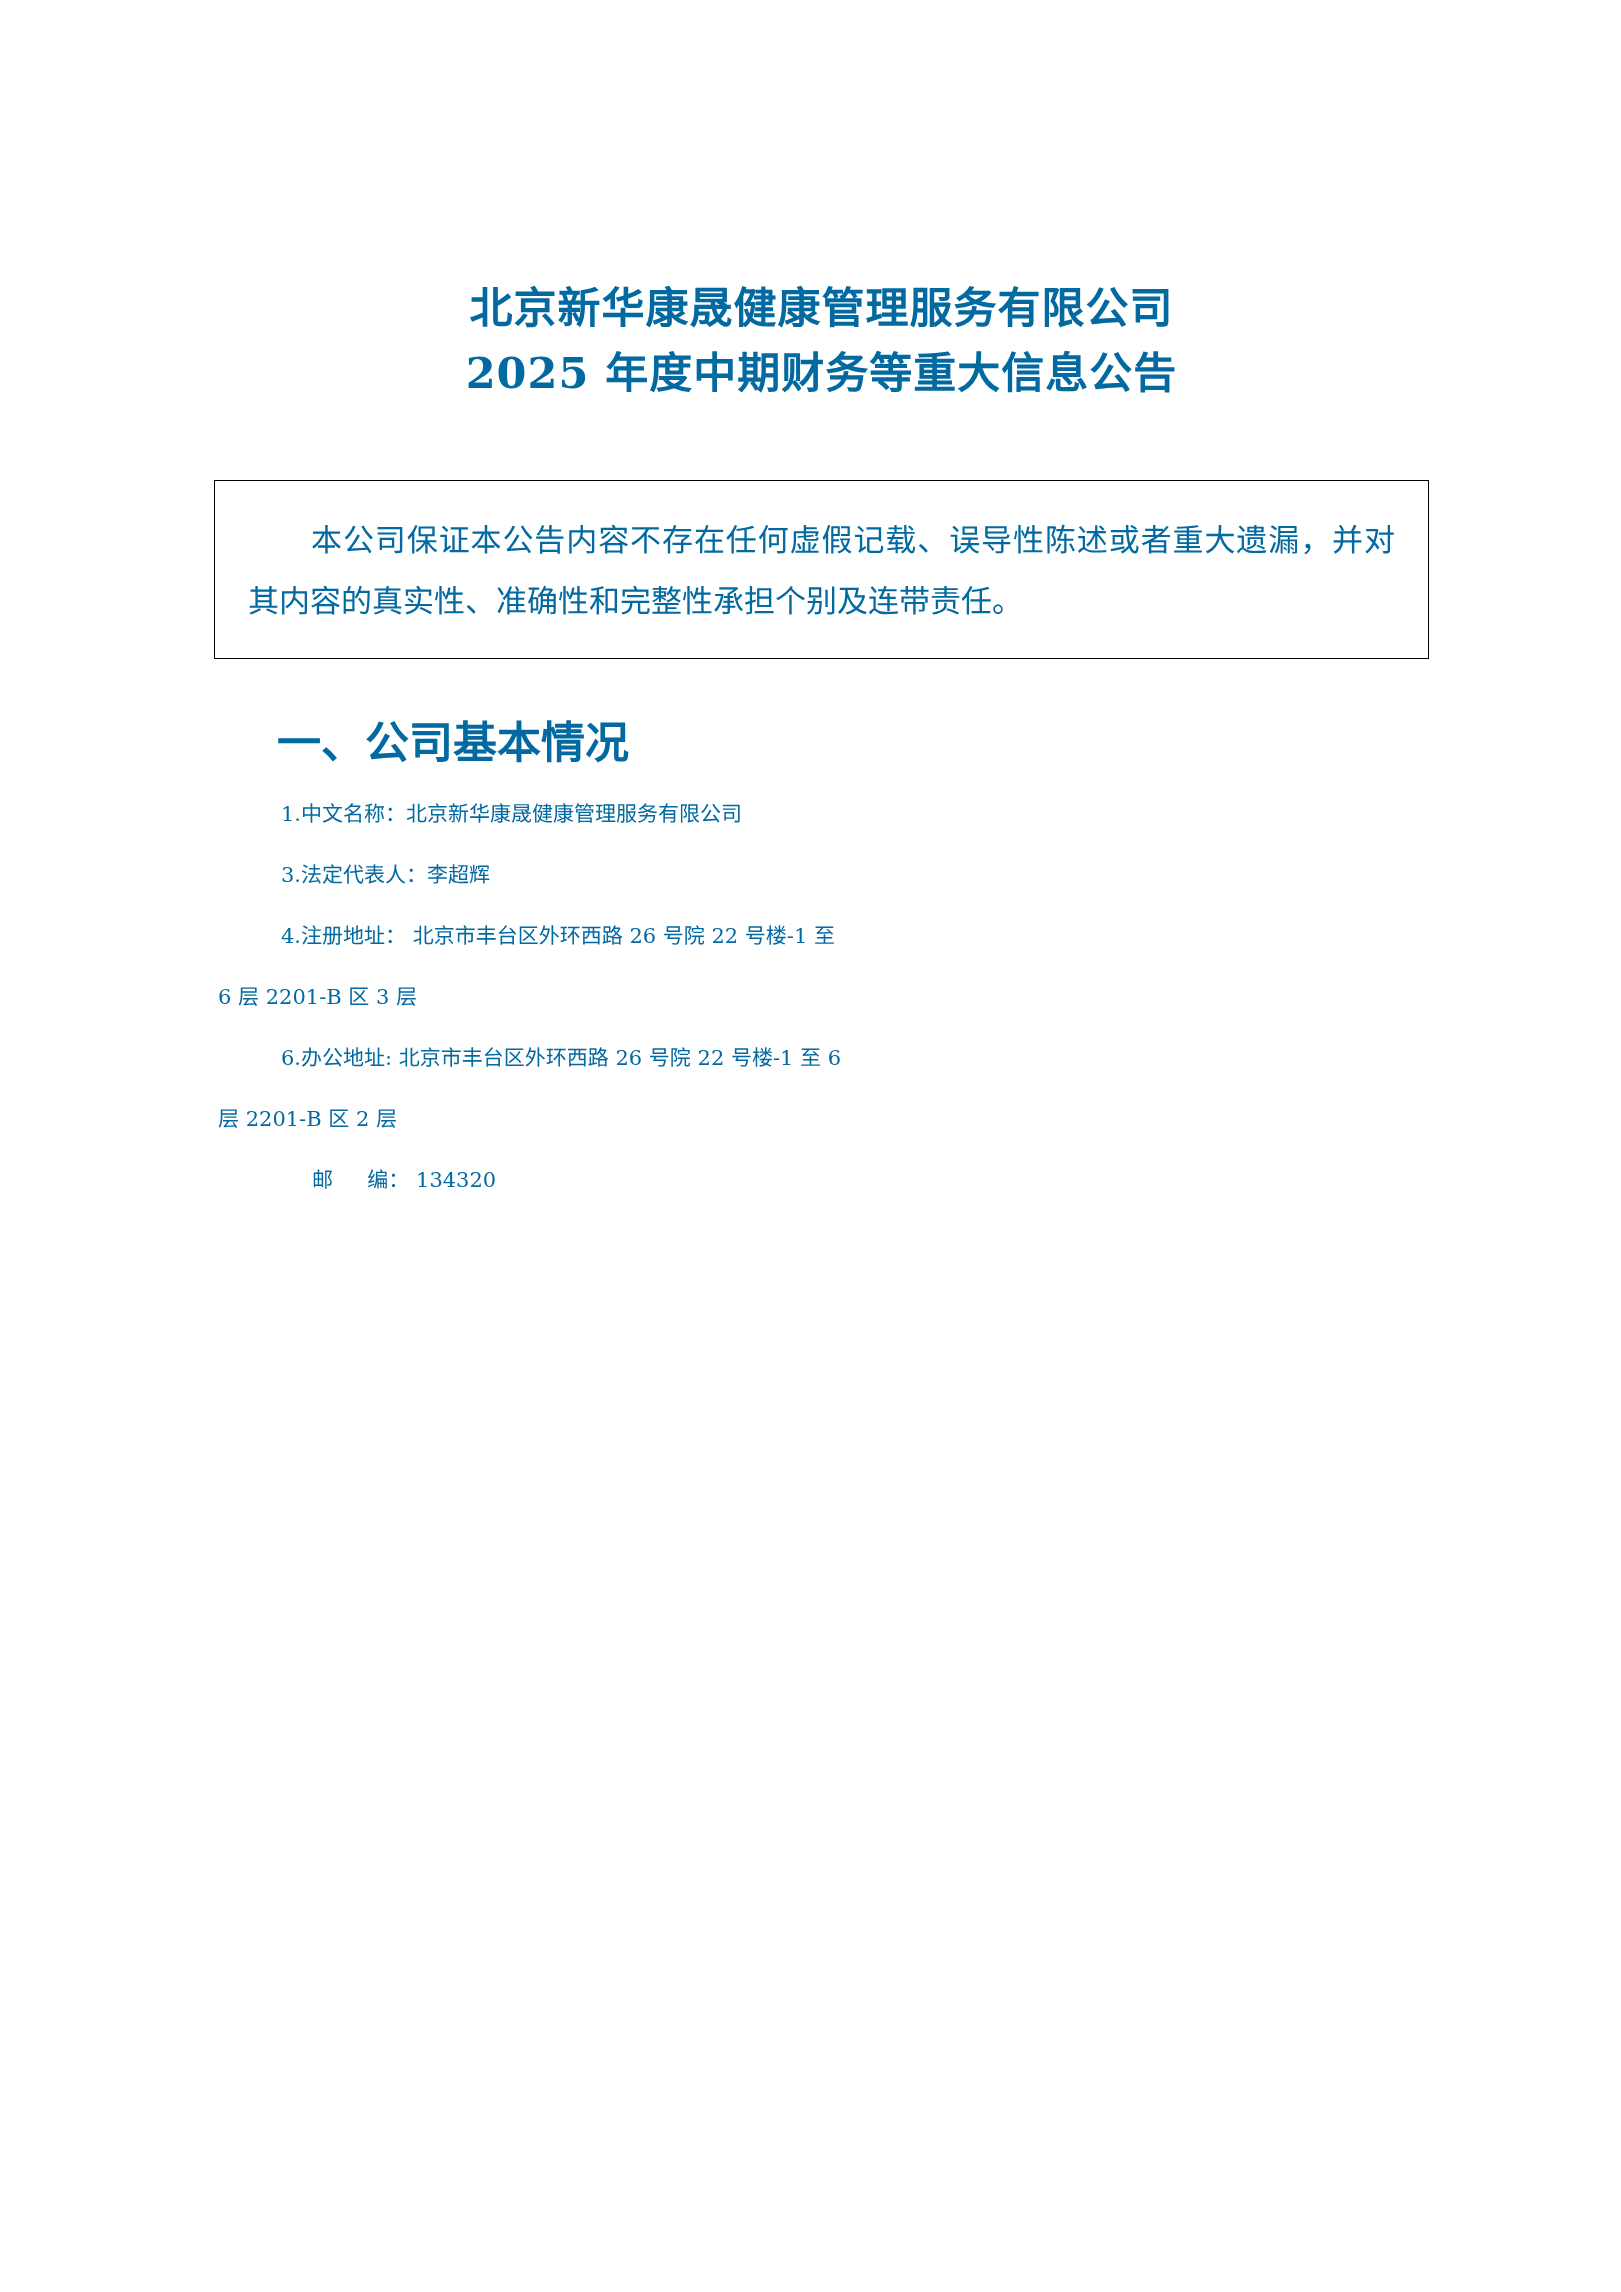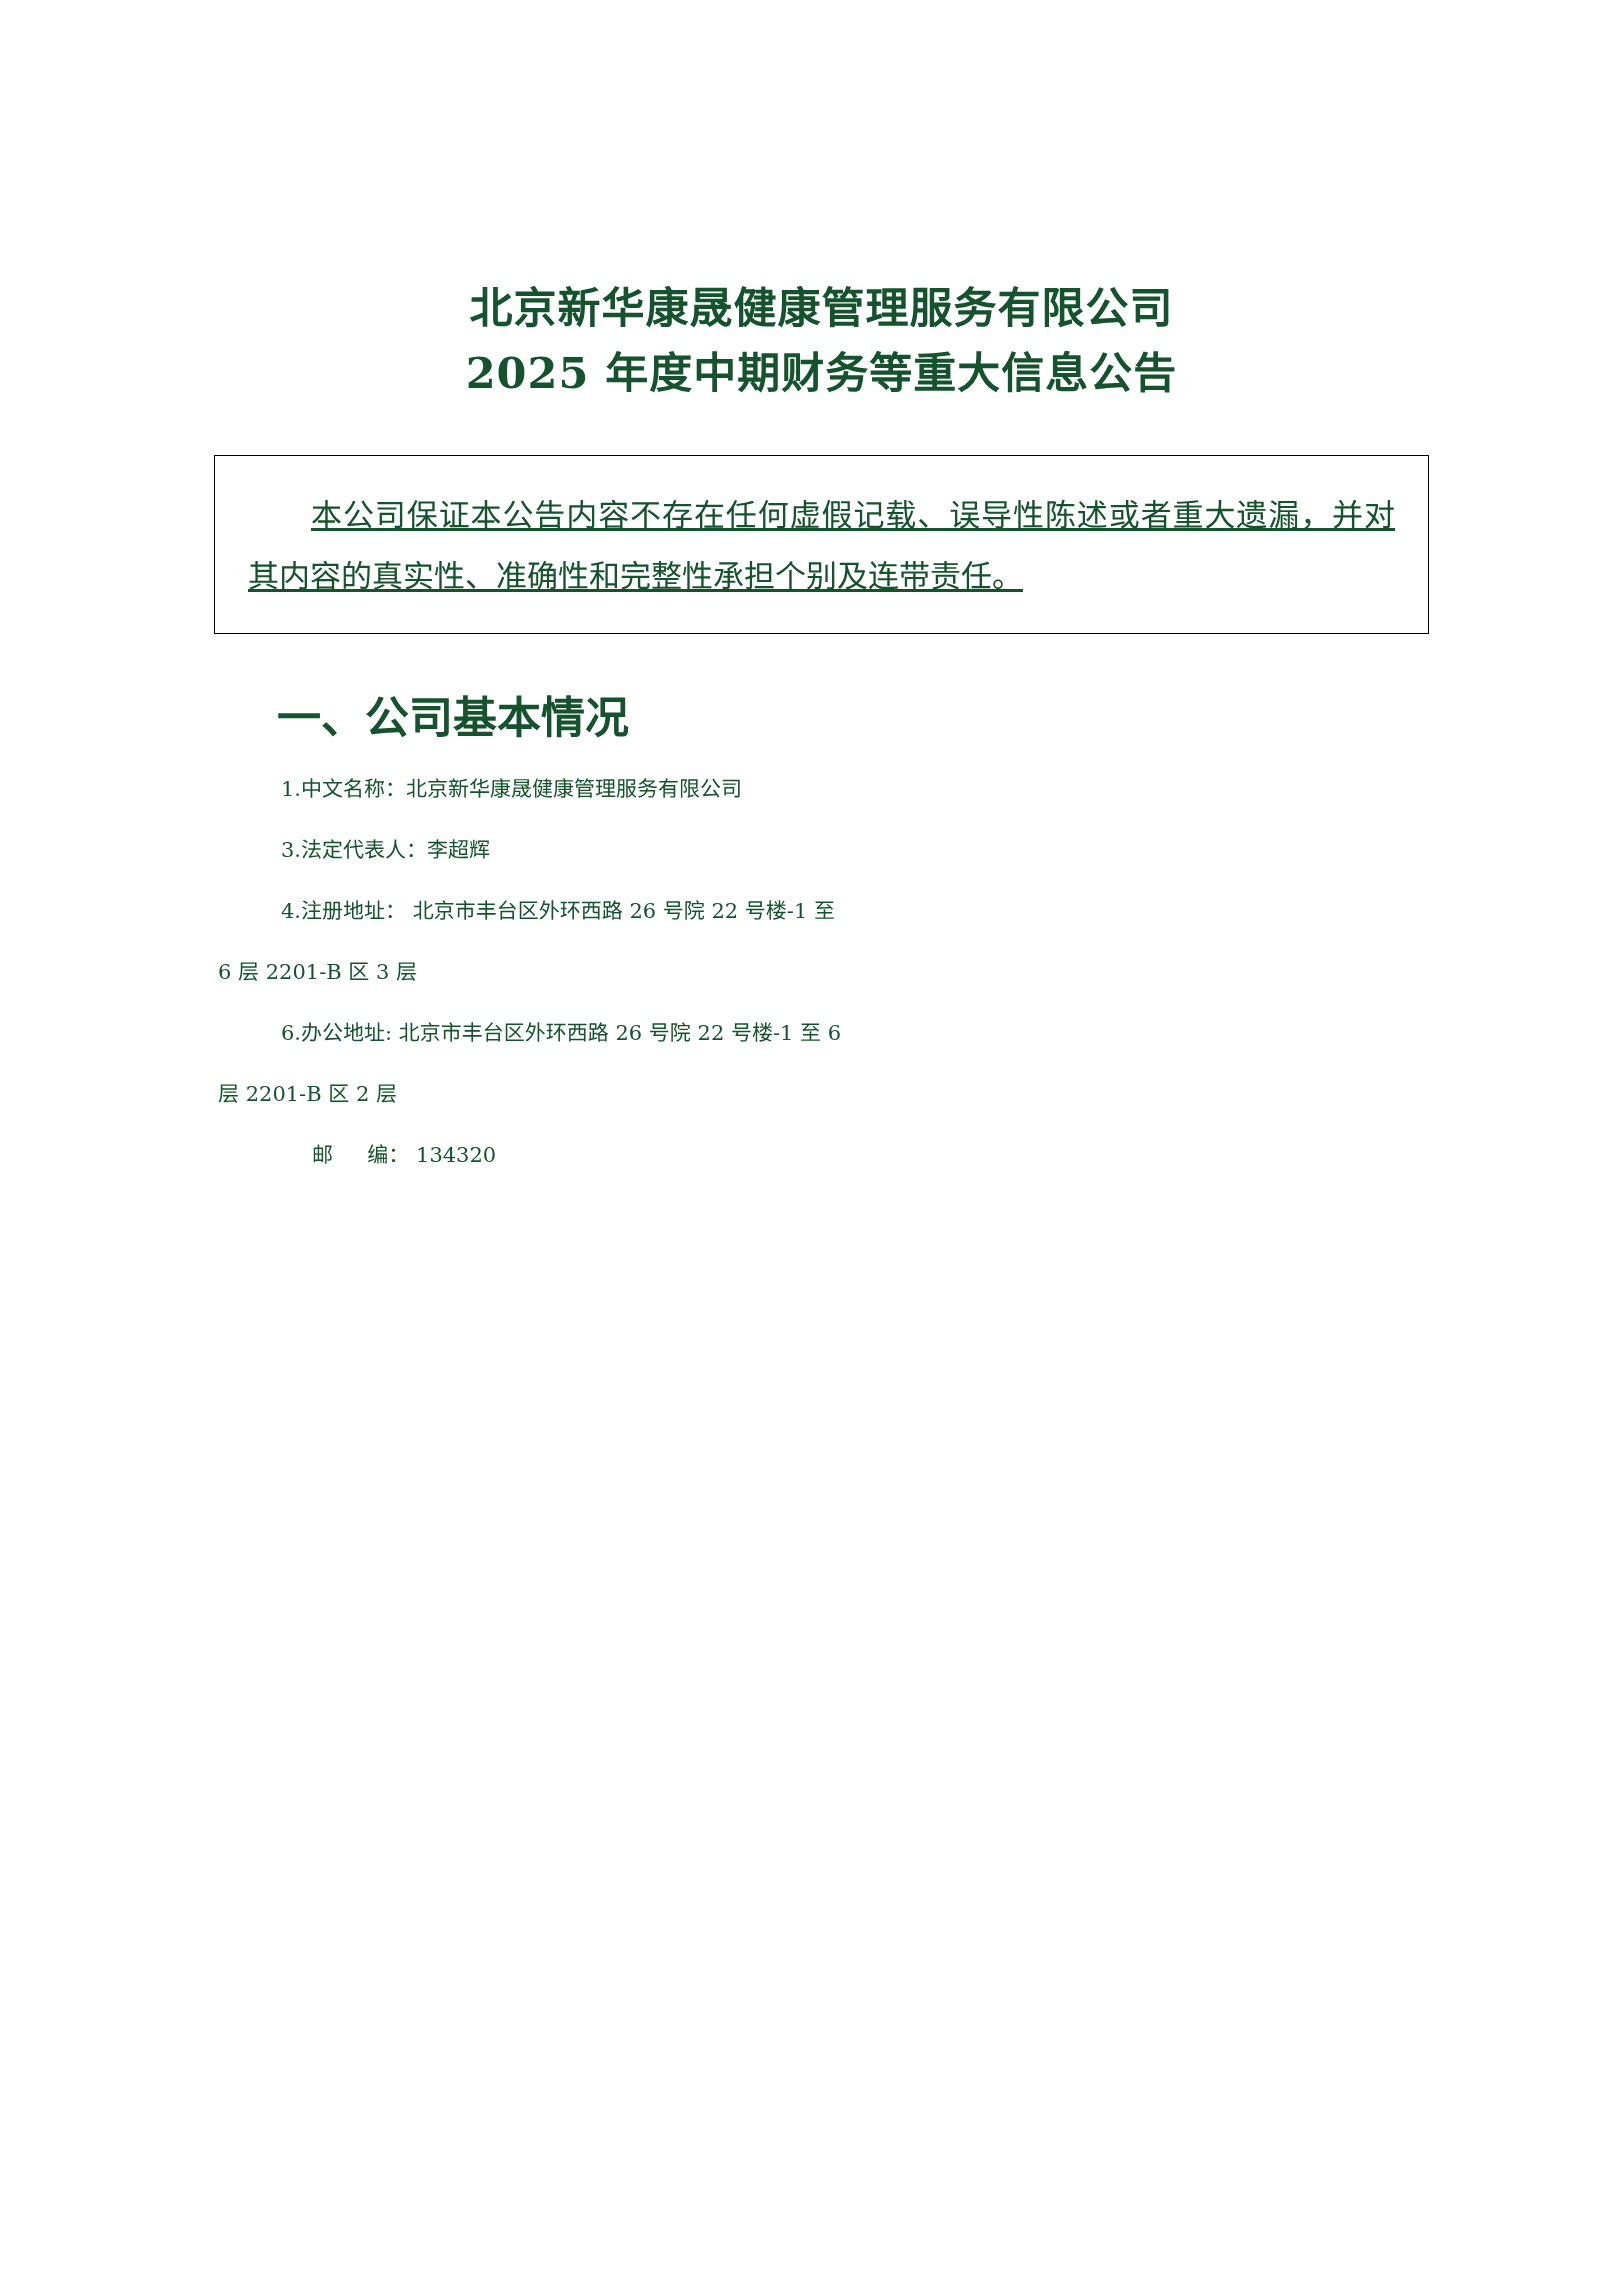--- a/index.html
+++ b/index.html
@@ -8,21 +8,21 @@
     padding: 0;
     background: #ffffff;
   }
   .page {
     position: relative;
     width: 1621px;
     height: 1868px;
     margin: 0 auto;
     background: #ffffff;
     font-family: "DejaVu Serif", "Liberation Serif", serif;
-    color: #14532d;
+    color: #0369a1;
     box-sizing: border-box;
   }
   .content {
     position: absolute;
     left: 214px;
     top: 0;
     width: 1215px;
   }
   .doc-title {
     margin: 0;
@@ -32,25 +32,24 @@
     font-weight: bold;
     font-size: 43px;
     line-height: 65px;
     letter-spacing: 1px;
   }
   .doc-title .line {
     display: block;
     white-space: nowrap;
   }
   .notice-box {
-    margin-top: 49px;
+    margin-top: 74px;
     border: 1px solid #000000;
     padding: 29px 33px 25.5px 33px;
     box-sizing: border-box;
-    text-decoration: underline;
   }
   .notice-box p {
     margin: 0;
     font-size: 31px;
     line-height: 61px;
     text-align: justify;
     text-justify: inter-ideograph;
     text-indent: 63px;
     font-family: "DejaVu Serif", "Liberation Serif", serif;
   }

